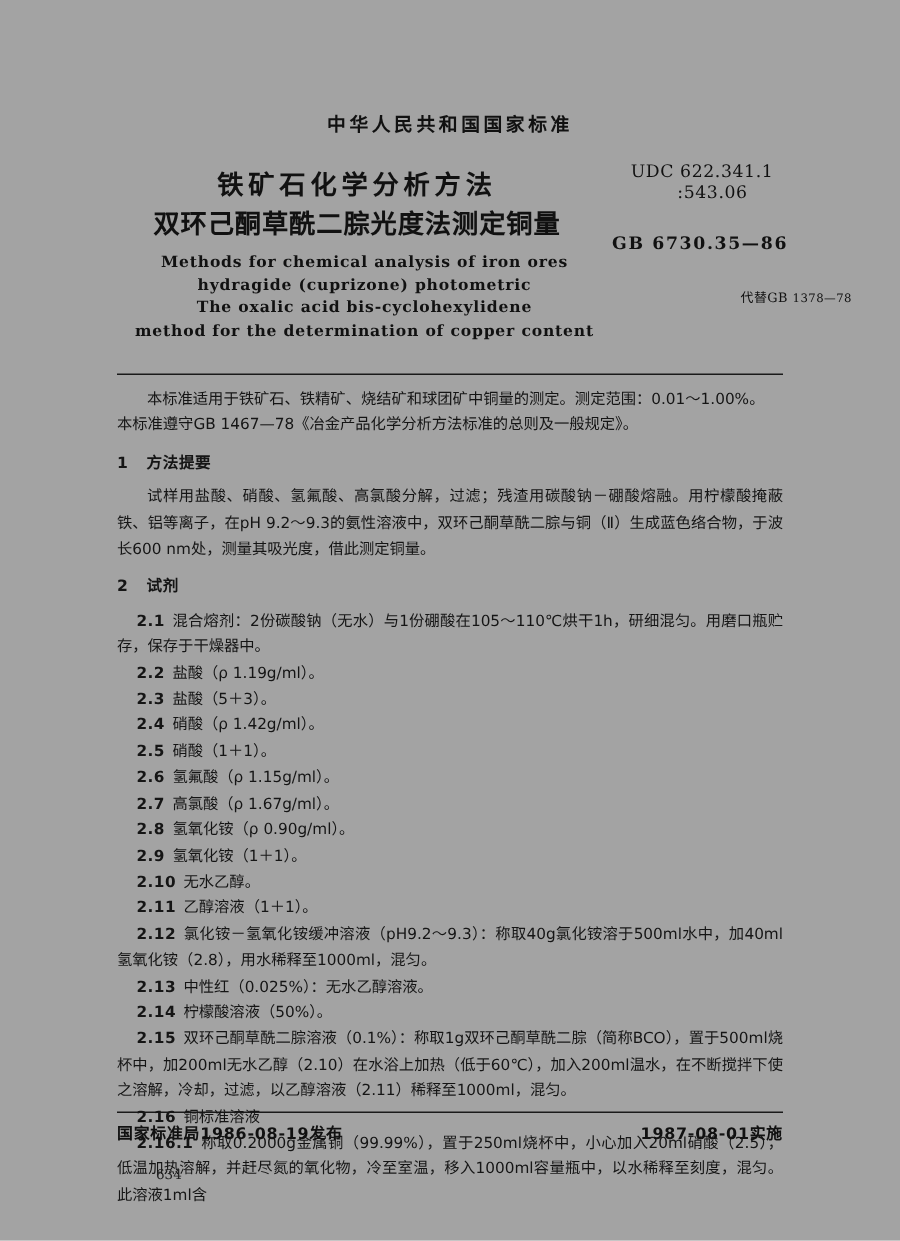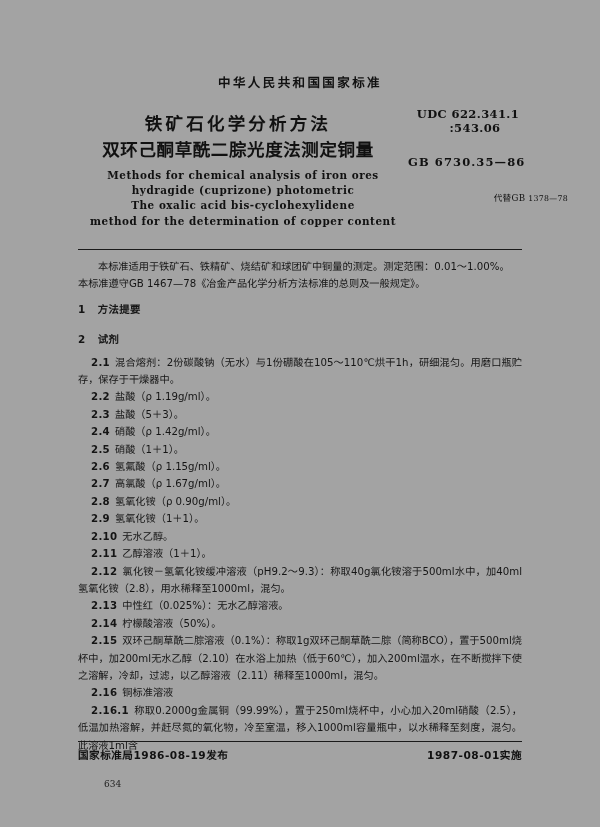--- a/index.html
+++ b/index.html
@@ -82,21 +82,21 @@
   .ids {
     position: absolute;
     left: 408px;
     top: 108px;
     width: 160px;
     font-family: "DejaVu Serif", "Liberation Serif", serif;
     color: #111;
   }
   .udc {
     font-size: 11.5px;
-    font-weight: bold;
+    font-weight: normal;
     letter-spacing: 0.4px;
     line-height: 13.5px;
     text-align: center;
     width: 120px;
   }
   .udc .l2 { padding-left: 14px; }
   .gb-no {
     margin-top: 20px;
     font-size: 11.5px;
     font-weight: bold;
@@ -217,20 +217,21 @@
 
     <p class="p">本标准适用于铁矿石、铁精矿、烧结矿和球团矿中铜量的测定。测定范围：0.01～1.00%。</p>
     <p class="p-flat">本标准遵守GB 1467—78《冶金产品化学分析方法标准的总则及一般规定》。</p>
 
     <div class="gap-md"></div>
 
     <p class="heading">
       <span>1</span>&nbsp;&nbsp;&nbsp;<span>方法提要</span>
     </p>
     <div class="gap-sm"></div>
+    <p class="p">试样用盐酸、硝酸、氢氟酸、高氯酸分解，过滤；残渣用碳酸钠－硼酸熔融。用柠檬酸掩蔽铁、铝等离子，在pH 9.2～9.3的氨性溶液中，双环己酮草酰二腙与铜（Ⅱ）生成蓝色络合物，于波长600 nm处，测量其吸光度，借此测定铜量。</p>
 
     <div class="gap-md"></div>
 
     <p class="heading">
       <span>2</span>&nbsp;&nbsp;&nbsp;<span>试剂</span>
     </p>
     <div class="gap-sm"></div>
 
     <p class="item">
       <span class="num">2.1</span><span>混合熔剂：2份碳酸钠（无水）与1份硼酸在105～110℃烘干1h，研细混匀。用磨口瓶贮存，保存于干燥器中。</span>

